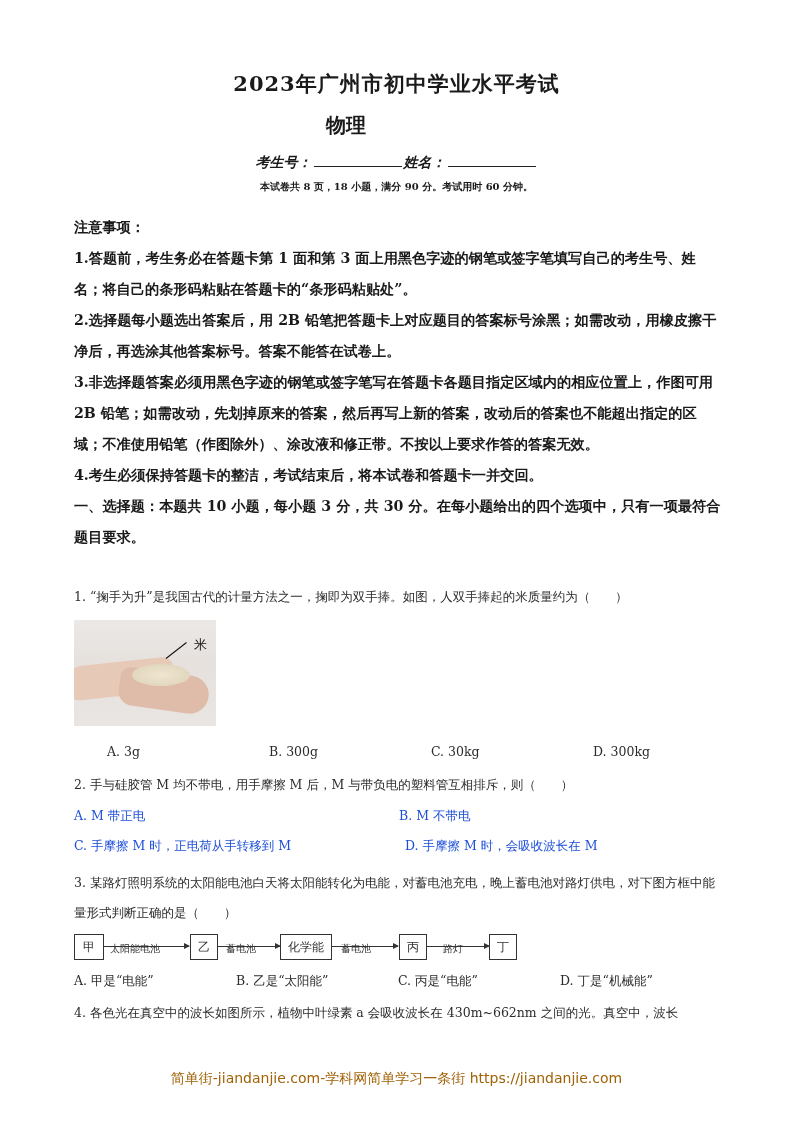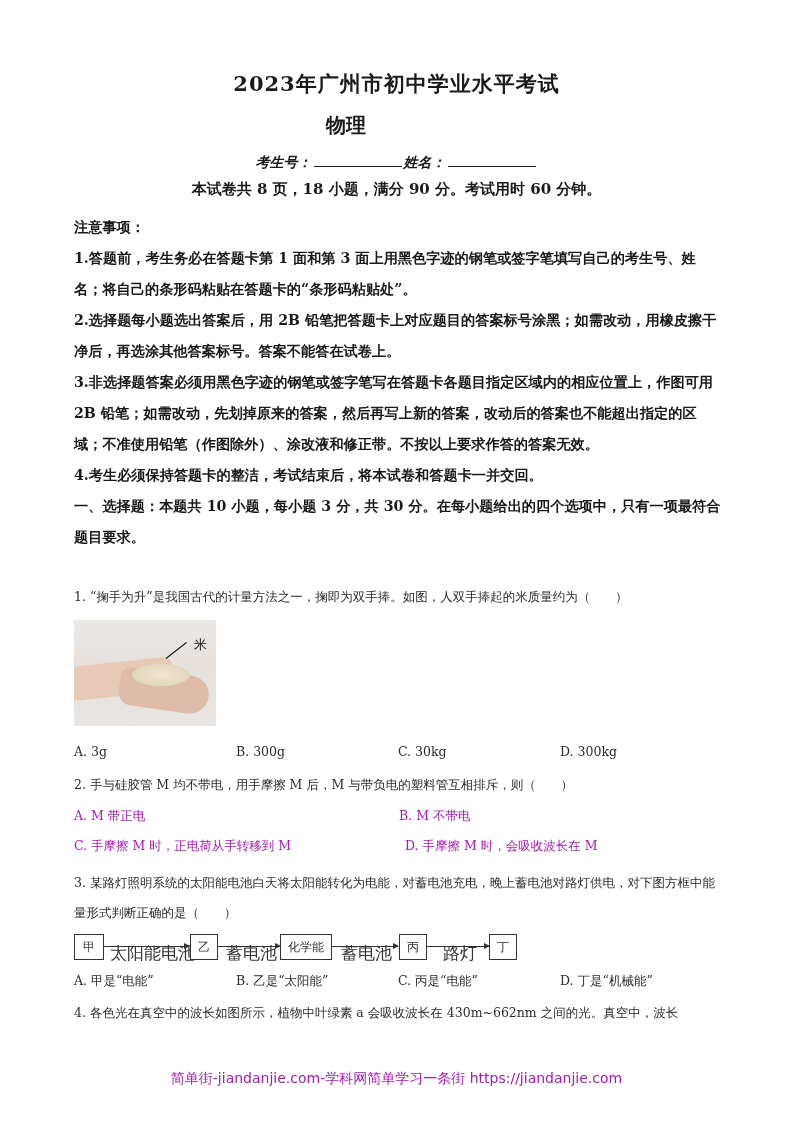--- a/index.html
+++ b/index.html
@@ -17,53 +17,53 @@
       left: 0; width: 692px; top: 112px; text-align: center;
       font-size: 20px; font-weight: bold;
     }
     .idline {
       left: 0; width: 793px; top: 152px; text-align: center;
       font-size: 14px; font-weight: bold; font-style: italic;
     }
     .blank { display: inline-block; width: 88px; border-bottom: 1px solid #222; margin: 0 2px; height: 14px; vertical-align: baseline; }
     .pageinfo {
       left: 0; width: 793px; top: 180px; text-align: center;
-      font-size: 15px; font-weight: bold;
+      font-size: 10px; font-weight: bold;
     }
     .notes {
       left: 74px; width: 650px; top: 212px;
       font-size: 14.2px; font-weight: bold; line-height: 31px;
     }
     .notes p { margin: 0; }
     .q {
       left: 74px; width: 650px; font-size: 12.5px; color: #2b2b2b;
       line-height: 20px;
     }
     .opts4 { left: 74px; width: 650px; font-size: 12.5px; color: #2b2b2b; display: flex; }
     .opts4 span { width: 162px; }
-    .opts2 { left: 74px; width: 650px; font-size: 12.5px; color: #a21caf; display: flex; }
+    .opts2 { left: 74px; width: 650px; font-size: 12.5px; color: #1d4ed8; display: flex; }
     .opts2 span { width: 325px; }
     .photo {
       left: 74px; top: 620px; width: 142px; height: 106px;
       background: linear-gradient(180deg, #ebe8e6 0%, #e6e1dd 40%, #e9e5e2 100%);
       overflow: hidden;
     }
     .hand1 { position: absolute; left: -10px; top: 42px; width: 110px; height: 34px; border-radius: 40px 20px 30px 30px; background: #e7c9b8; transform: rotate(-6deg); }
     .hand2 { position: absolute; left: 45px; top: 52px; width: 90px; height: 38px; border-radius: 20px 40px 40px 30px; background: #dfbca9; transform: rotate(8deg); }
     .rice { position: absolute; left: 58px; top: 44px; width: 58px; height: 22px; border-radius: 50%; background: radial-gradient(#efe6d2, #ddd0b5); }
     .pointer { position: absolute; left: 92px; top: 38px; width: 26px; height: 1px; background: #111; transform: rotate(-38deg); transform-origin: left center; }
     .rice-label { position: absolute; left: 120px; top: 16px; font-size: 13px; color: #111; }
     .diagram { left: 74px; top: 930px; width: 450px; height: 32px; font-size: 12px; color: #333; }
     .box { position: absolute; top: 4px; height: 26px; border: 1px solid #333; background: #fff; display: flex; align-items: center; justify-content: center; box-sizing: border-box; }
     .arrow { position: absolute; top: 16px; height: 1px; background: #333; }
     .arrow::after { content: ""; position: absolute; right: -1px; top: -3px; border-left: 6px solid #333; border-top: 3.5px solid transparent; border-bottom: 3.5px solid transparent; }
-    .alabel { position: absolute; top: -4px; font-size: 17px; color: #333; white-space: nowrap; }
+    .alabel { position: absolute; top: -4px; font-size: 10px; color: #333; white-space: nowrap; }
     .footer {
       left: 0; width: 793px; top: 1070px; text-align: center;
-      font-family: "DejaVu Sans", "Liberation Sans", sans-serif; font-size: 14px; color: #a21caf;
+      font-family: "DejaVu Sans", "Liberation Sans", sans-serif; font-size: 14px; color: #a16207;
     }
   </style>
 </head>
 <body>
 
 <div class="abs title">2023年广州市初中学业水平考试</div>
 <div class="abs subject">物理</div>
 <div class="abs idline">
   <span>考生号：</span><span class="blank"></span><span>姓名：</span><span class="blank"></span>
 </div>
@@ -79,21 +79,21 @@
 </div>
 
 <div class="abs q" style="top:587px;">1. “掬手为升”是我国古代的计量方法之一，掬即为双手捧。如图，人双手捧起的米质量约为（　　）</div>
 <div class="abs photo">
   <div class="hand1"></div>
   <div class="hand2"></div>
   <div class="rice"></div>
   <div class="pointer"></div>
   <div class="rice-label">米</div>
 </div>
-<div class="abs opts4" style="top:744px;">
+<div class="abs opts4" style="top:744px;margin-left:33px;">
   <span>A. 3g</span>
   <span>B. 300g</span>
   <span>C. 30kg</span>
   <span>D. 300kg</span>
 </div>
 
 <div class="abs q" style="top:775px;">2. 手与硅胶管 M 均不带电，用手摩擦 M 后，M 与带负电的塑料管互相排斥，则（　　）</div>
 <div class="abs opts2" style="top:808px;">
   <span>A. M 带正电</span>
   <span>B. M 不带电</span>

